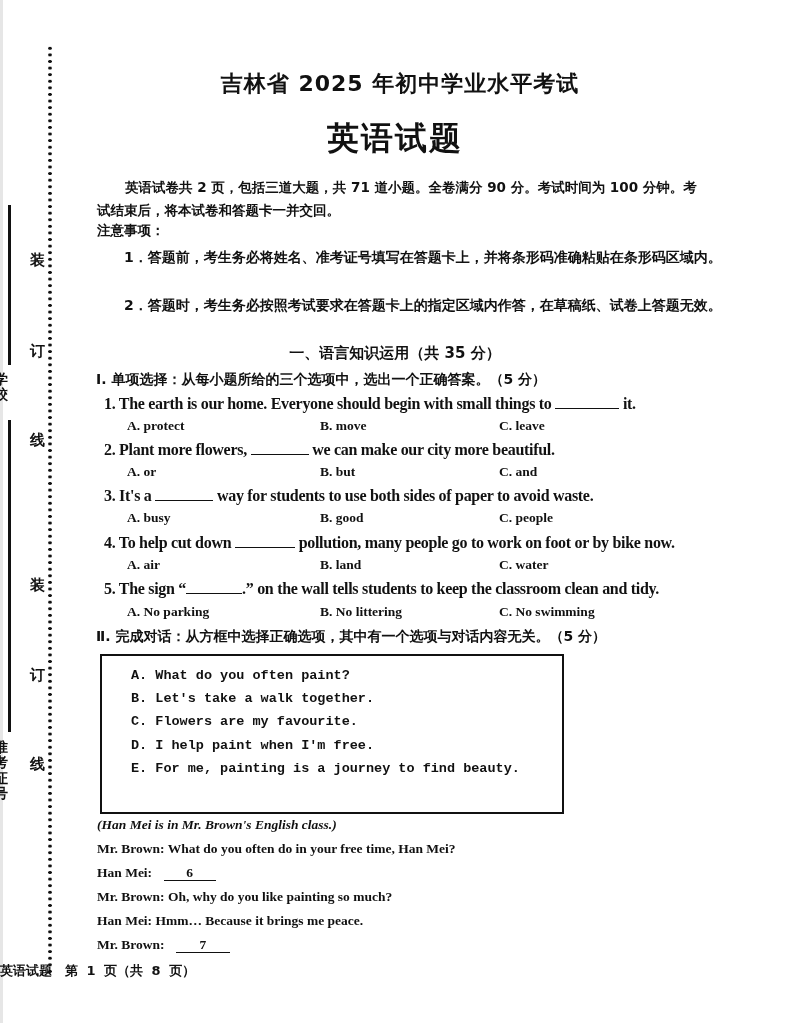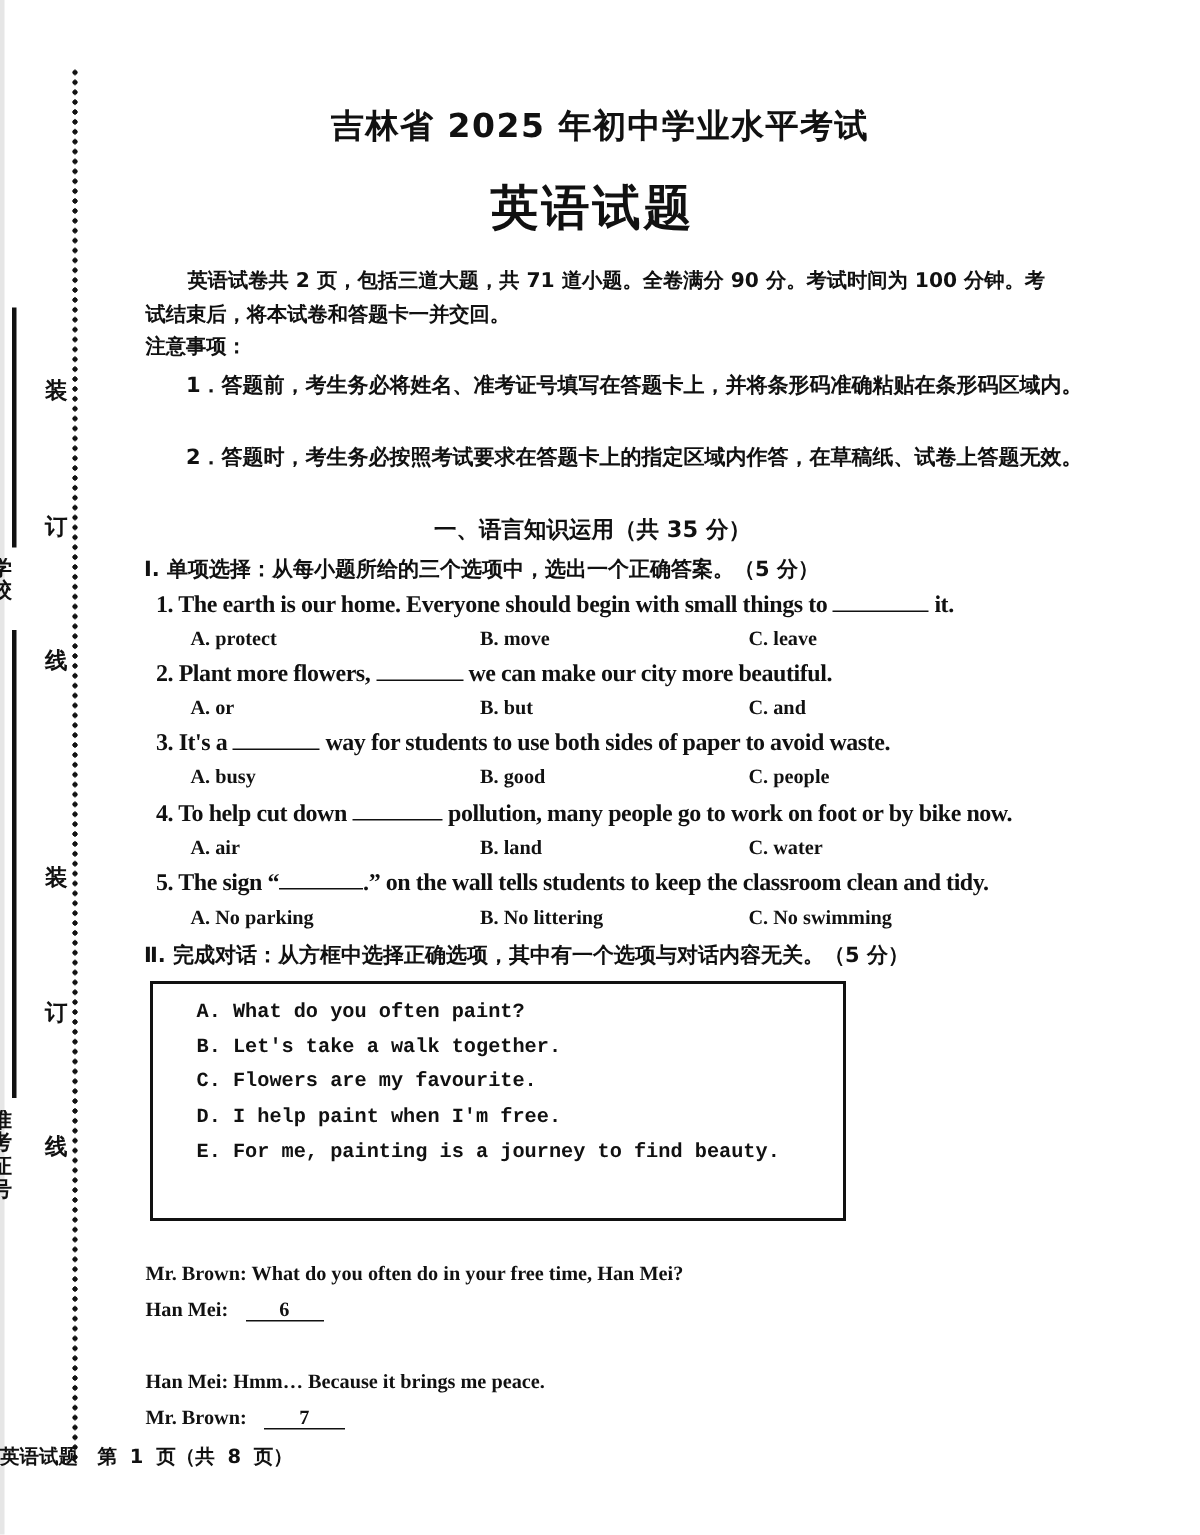--- a/index.html
+++ b/index.html
@@ -172,29 +172,34 @@
   <div class="part-title" style="top:628px;">Ⅱ. 完成对话：从方框中选择正确选项，其中有一个选项与对话内容无关。（5 分）</div>
 
   <div class="options-box">
     <div class="box-item" style="top:12px;">A. What do you often paint?</div>
     <div class="box-item" style="top:35px;">B. Let's take a walk together.</div>
     <div class="box-item" style="top:58px;">C. Flowers are my favourite.</div>
     <div class="box-item" style="top:82px;">D. I help paint when I'm free.</div>
     <div class="box-item" style="top:105px;">E. For me, painting is a journey to find beauty.</div>
   </div>
 
+  <div class="dlg italic" style="top:817px;">(Han Mei is in Mr. Brown's English class.)</div>
 
   <div class="dlg" style="top:841px;">
     <span>Mr. Brown:</span>
     <span>What do you often do in your free time, Han Mei?</span>
   </div>
   <div class="dlg" style="top:865px;">
     <span>Han Mei:</span>
     <span class="answer-slot" style="width:52px;">6</span>
   </div>
+  <div class="dlg" style="top:889px;">
+    <span>Mr. Brown:</span>
+    <span>Oh, why do you like painting so much?</span>
+  </div>
   <div class="dlg" style="top:913px;">
     <span>Han Mei:</span>
     <span>Hmm… Because it brings me peace.</span>
   </div>
   <div class="dlg" style="top:937px;">
     <span>Mr. Brown:</span>
     <span class="answer-slot" style="width:54px;">7</span>
   </div>
 
   <div class="footer">英语试题　第 1 页（共 8 页）</div>

